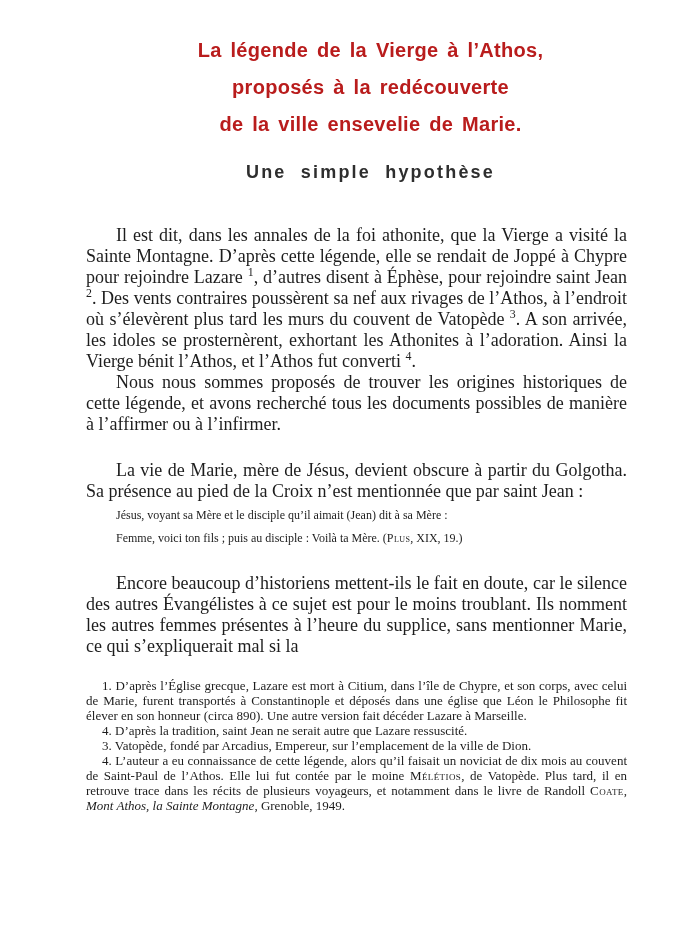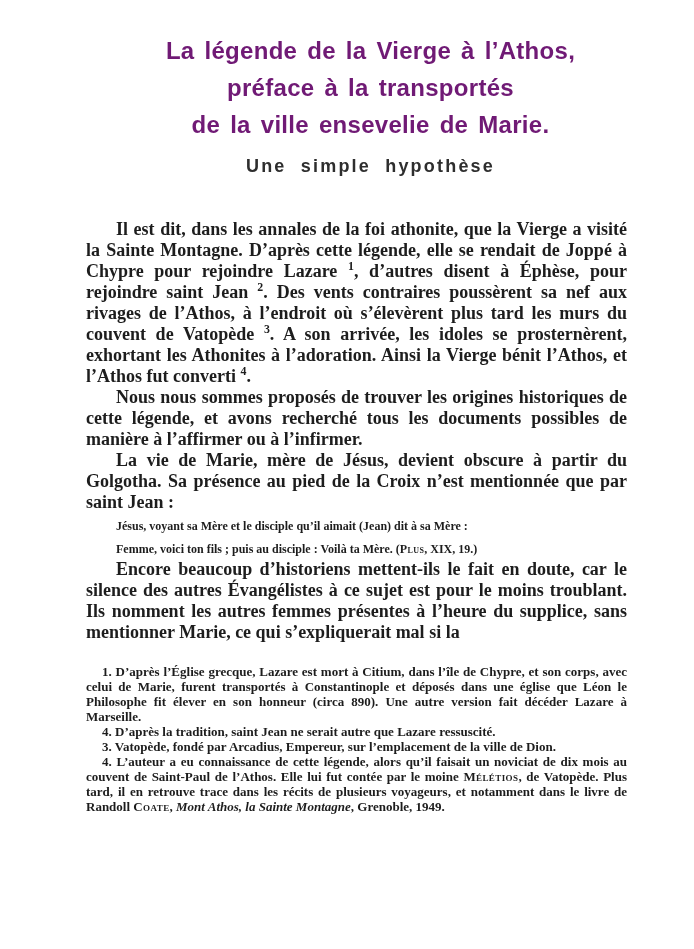--- a/index.html
+++ b/index.html
@@ -23,57 +23,57 @@
     width: 541px;
   }
   .titles {
     padding-top: 32px;
     text-align: center;
     transform: translateX(14px);
   }
   .title-line {
     font-family: "Liberation Sans", sans-serif;
     font-weight: 700;
-    font-size: 24px;
+    font-size: 20px;
     line-height: 37px;
-    color: #701a75;
+    color: #b91c1c;
     letter-spacing: 0.3px;
     word-spacing: 3px;
   }
   .subtitle {
-    margin-top: 13px;
+    margin-top: 19px;
     font-family: "Liberation Sans", sans-serif;
     font-weight: 700;
     font-size: 18px;
     letter-spacing: 2.2px;
     word-spacing: 7px;
     color: #2e2e2e;
   }
   .text-block {
     margin-top: 42px;
   }
-  p { margin: 0; font-weight: bold; }
+  p { margin: 0; }
   .para {
     font-size: 18px;
     line-height: 21px;
     text-align: justify;
     text-indent: 30px;
     hyphens: auto;
     -webkit-hyphens: auto;
   }
   .quote {
     font-size: 12px;
     line-height: 19px;
     text-align: justify;
     text-indent: 30px;
     margin-top: 4px;
     hyphens: auto;
     -webkit-hyphens: auto;
   }
-  .gap { margin-top: 0; }
+  .gap { margin-top: 25px; }
   .footnotes { margin-top: 21px; }
   .fn {
     font-size: 13px;
     line-height: 15px;
     text-align: justify;
     text-indent: 16px;
     hyphens: auto;
     -webkit-hyphens: auto;
   }
   .seg-sc { font-variant: small-caps; letter-spacing: 0.4px; }
@@ -84,21 +84,21 @@
   }
 </style>
 </head>
 <body>
 
 <div class="page">
   <div class="content">
 
     <header class="titles">
       <div class="title-line">La légende de la Vierge à l’Athos,</div>
-      <div class="title-line">préface à la transportés</div>
+      <div class="title-line">proposés à la redécouverte</div>
       <div class="title-line">de la ville ensevelie de Marie.</div>
       <div class="subtitle">Une simple hypothèse</div>
     </header>
 
     <main class="text-block" id="body-blocks">
         <p class="para"><span>Il est dit, dans les annales de la foi athonite, que la Vierge a visité la Sainte Montagne. D’après cette légende, elle se rendait de Joppé à Chypre pour rejoindre Lazare </span><sup class="seg-sup">1</sup><span>, d’autres disent à Éphèse, pour rejoindre saint Jean </span><sup class="seg-sup">2</sup><span>. Des vents contraires poussèrent sa nef aux rivages de l’Athos, à l’endroit où s’élevèrent plus tard les murs du couvent de Vatopède </span><sup class="seg-sup">3</sup><span>. A son arrivée, les idoles se prosternèrent, exhortant les Athonites à l’adoration. Ainsi la Vierge bénit l’Athos, et l’Athos fut converti </span><sup class="seg-sup">4</sup><span>.</span></p>
         <p class="para"><span>Nous nous sommes proposés de trouver les origines historiques de cette légende, et avons recherché tous les documents possibles de manière à l’affirmer ou à l’infirmer.</span></p>
         <p class="para gap"><span>La vie de Marie, mère de Jésus, devient obscure à partir du Golgotha. Sa présence au pied de la Croix n’est mentionnée que par saint Jean :</span></p>
         <p class="quote"><span>Jésus, voyant sa Mère et le disciple qu’il aimait (Jean) dit à sa Mère :</span></p>
         <p class="quote"><span>Femme, voici ton fils ; puis au disciple : Voilà ta Mère. (</span><span class="seg-sc">Plus</span><span>, XIX, 19.)</span></p>

